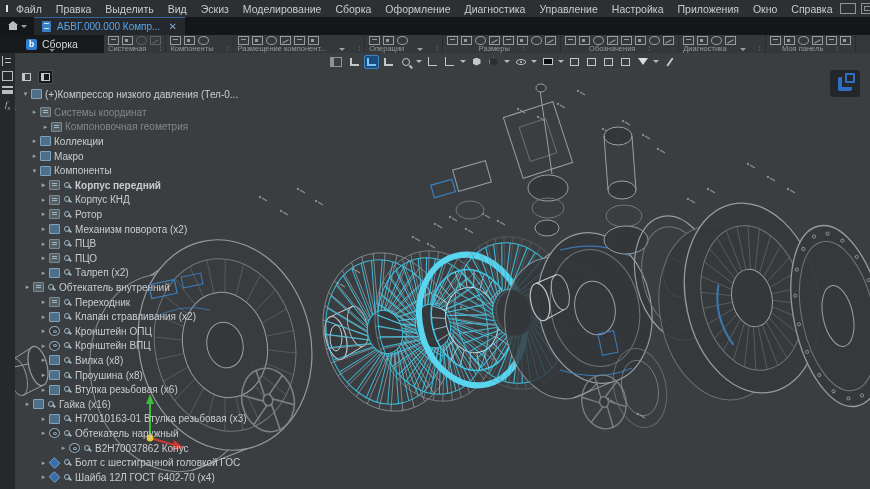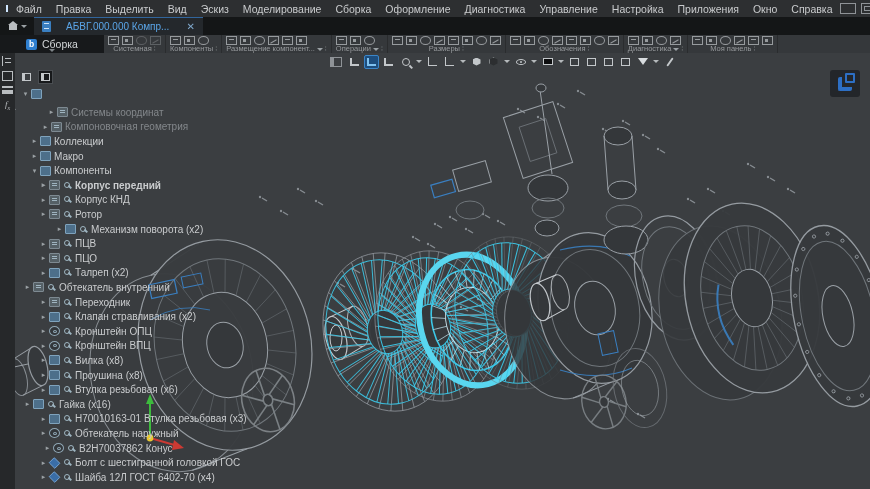--- a/index.html
+++ b/index.html
@@ -21,40 +21,40 @@
   
   .tabrow { position:absolute; top:17px; left:0; right:0; height:18px; background:#141617;
             display:flex; align-items:stretch; z-index:29; }
   .home-btn { width:34px; display:flex; align-items:center; justify-content:center; gap:3px; color:#b9bdc0; }
   .home-glyph { width:10px; height:8px; position:relative; }
   .home-glyph::before { content:""; position:absolute; left:1px; top:3px; width:8px; height:5px; background:#b9bdc0; }
   .home-glyph::after { content:""; position:absolute; left:0; top:-1px; border-left:5px solid transparent;
                        border-right:5px solid transparent; border-bottom:4px solid #b9bdc0; }
   .caret { width:0; height:0; border-left:3px solid transparent; border-right:3px solid transparent;
            border-top:3px solid #9aa0a4; display:inline-block; }
-  .tab { display:flex; align-items:center; gap:15px; padding:0 8px; background:#24282c;
+  .tab { display:flex; align-items:center; gap:6px; padding:0 8px; background:#24282c;
          color:#5aa5e8; font-size:10px; border-top:1px solid #31659c; }
   .doc-ico { width:9px; height:11px; background:#3a7fc1; border-radius:1px; position:relative; }
   .doc-ico::after { content:""; position:absolute; inset:2px 2px 3px 2px; border-top:1px solid #cfe4f8; border-bottom:1px solid #cfe4f8; }
   .tab-close { color:#7fa8cc; font-size:10px; margin-left:2px; }
 
   
   .ribbon { position:absolute; top:35px; left:0; right:0; height:18px; background:#35383b;
             display:flex; align-items:stretch; z-index:28; }
   .doctype { width:104px; background:#17191b; display:flex; flex-direction:column; align-items:center;
              justify-content:center; position:relative; }
   .doctype-row { display:flex; align-items:center; gap:5px; color:#d3d6d8; font-size:10.5px; }
   .doctype .caret { position:absolute; bottom:1px; left:50%; transform:translateX(-50%); border-top-color:#7e8488; }
   .b-ico { width:11px; height:11px; background:#2f7fd0; border-radius:2px; color:#fff; font-size:8.5px;
            font-weight:bold; text-align:center; line-height:11px; }
   .rgroup { display:flex; flex-direction:column; justify-content:space-between; padding:1px 4px 0 4px;
             border-right:1px solid #2a2c2e; position:relative; }
   .ric-row { display:flex; align-items:center; gap:3px; height:10px; }
   .rlabel { font-size:7.5px; color:#96999c; text-align:center; white-space:nowrap; line-height:8px;
-            display:flex; align-items:center; justify-content:center; gap:2px; }
+            display:flex; align-items:center; justify-content:center; gap:13px; }
   .ric { width:11px; height:9px; border:1px solid #a9adb0; position:relative; opacity:.85; }
   .ric.dim { opacity:.35; }
   .ric.v1::after { content:""; position:absolute; inset:2px; border-top:1px solid #a9adb0; }
   .ric.v2::after { content:""; position:absolute; left:2px; top:2px; width:3px; height:3px; background:#a9adb0; }
   .ric.v3 { border-radius:50%; }
   .ric.v4::after { content:""; position:absolute; left:1px; top:4px; width:7px; height:1px; background:#a9adb0; transform:rotate(-30deg); }
   .rsep { font-size:7px; color:#6f7376; line-height:8px; }
 
   
   .viewbar { position:absolute; top:53px; left:330px; height:17px; display:flex; align-items:center; gap:2px; z-index:27; }
@@ -900,22 +900,23 @@
           <span class="sq"></span>
         </span>
       <span class="ttog pressed">
           <span class="sq"></span>
         </span>
     </div>
     <div class="tree" id="treeRows">
         <div class="trow" style="top: 0px; padding-left: 22px;">
           <span class="exp">▾</span>
           <span class="ti grp"></span>
-        </div>
-        <div class="trow gray" style="top: 18px; padding-left: 48px;">
+          <span>(+)Компрессор низкого давления (Тел-0...</span>
+        </div>
+        <div class="trow gray" style="top: 18px; padding-left: 31px;">
           <span class="gutter" style="top: 3px;">
             <span class="eye off"></span>
           </span>
           <span class="exp">▸</span>
           <span class="ti doc"></span>
           <span>Системы координат</span>
         </div>
         <div class="trow gray" style="top: 32.6px; padding-left: 42px;">
           <span class="exp">▸</span>
           <span class="ti doc"></span>
@@ -959,21 +960,21 @@
         </div>
         <div class="trow" style="top: 120.2px; padding-left: 40px;">
           <span class="gutter" style="top: 3px;">
             <span class="eye"></span>
           </span>
           <span class="exp">▸</span>
           <span class="ti doc"></span>
           <span class="pin"></span>
           <span>Ротор</span>
         </div>
-        <div class="trow" style="top: 134.8px; padding-left: 56px;">
+        <div class="trow" style="top: 134.8px; padding-left: 40px;">
           <span class="gutter" style="top: 3px;">
             <span class="eye"></span>
           </span>
           <span class="exp">▸</span>
           <span class="ti grp"></span>
           <span class="pin"></span>
           <span>Механизм поворота (х2)</span>
         </div>
         <div class="trow" style="top: 149.4px; padding-left: 40px;">
           <span class="gutter" style="top: 3px;">
@@ -1094,21 +1095,21 @@
         </div>
         <div class="trow" style="top: 339.2px; padding-left: 40px;">
           <span class="gutter" style="top: 3px;">
             <span class="eye"></span>
           </span>
           <span class="exp">▸</span>
           <span class="ti circ"></span>
           <span class="pin"></span>
           <span>Обтекатель наружный</span>
         </div>
-        <div class="trow" style="top: 353.8px; padding-left: 44px;">
+        <div class="trow" style="top: 353.8px; padding-left: 60px;">
           <span class="gutter" style="top: 3px;">
             <span class="eye"></span>
           </span>
           <span class="exp">▸</span>
           <span class="ti circ"></span>
           <span class="pin"></span>
           <span>В2Н70037862 Конус</span>
         </div>
         <div class="trow" style="top: 368.4px; padding-left: 40px;">
           <span class="gutter" style="top: 3px;">

